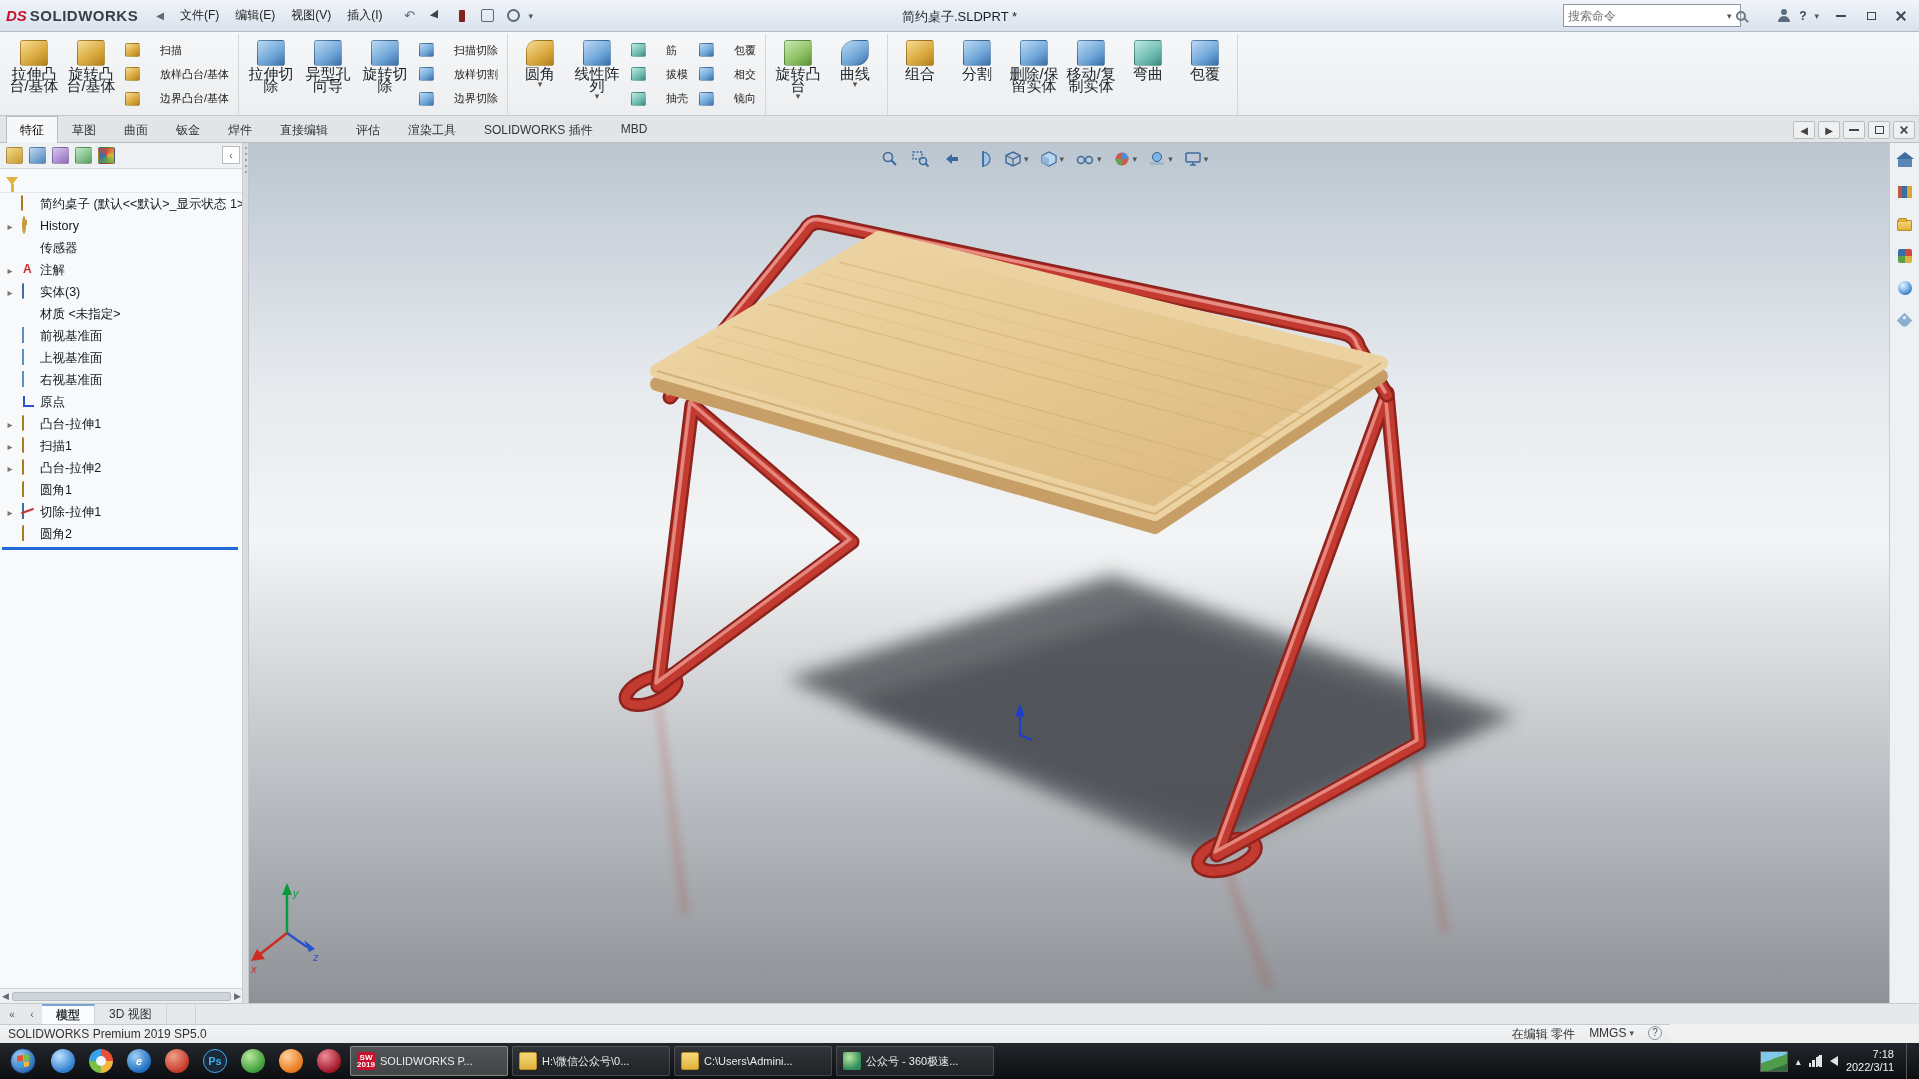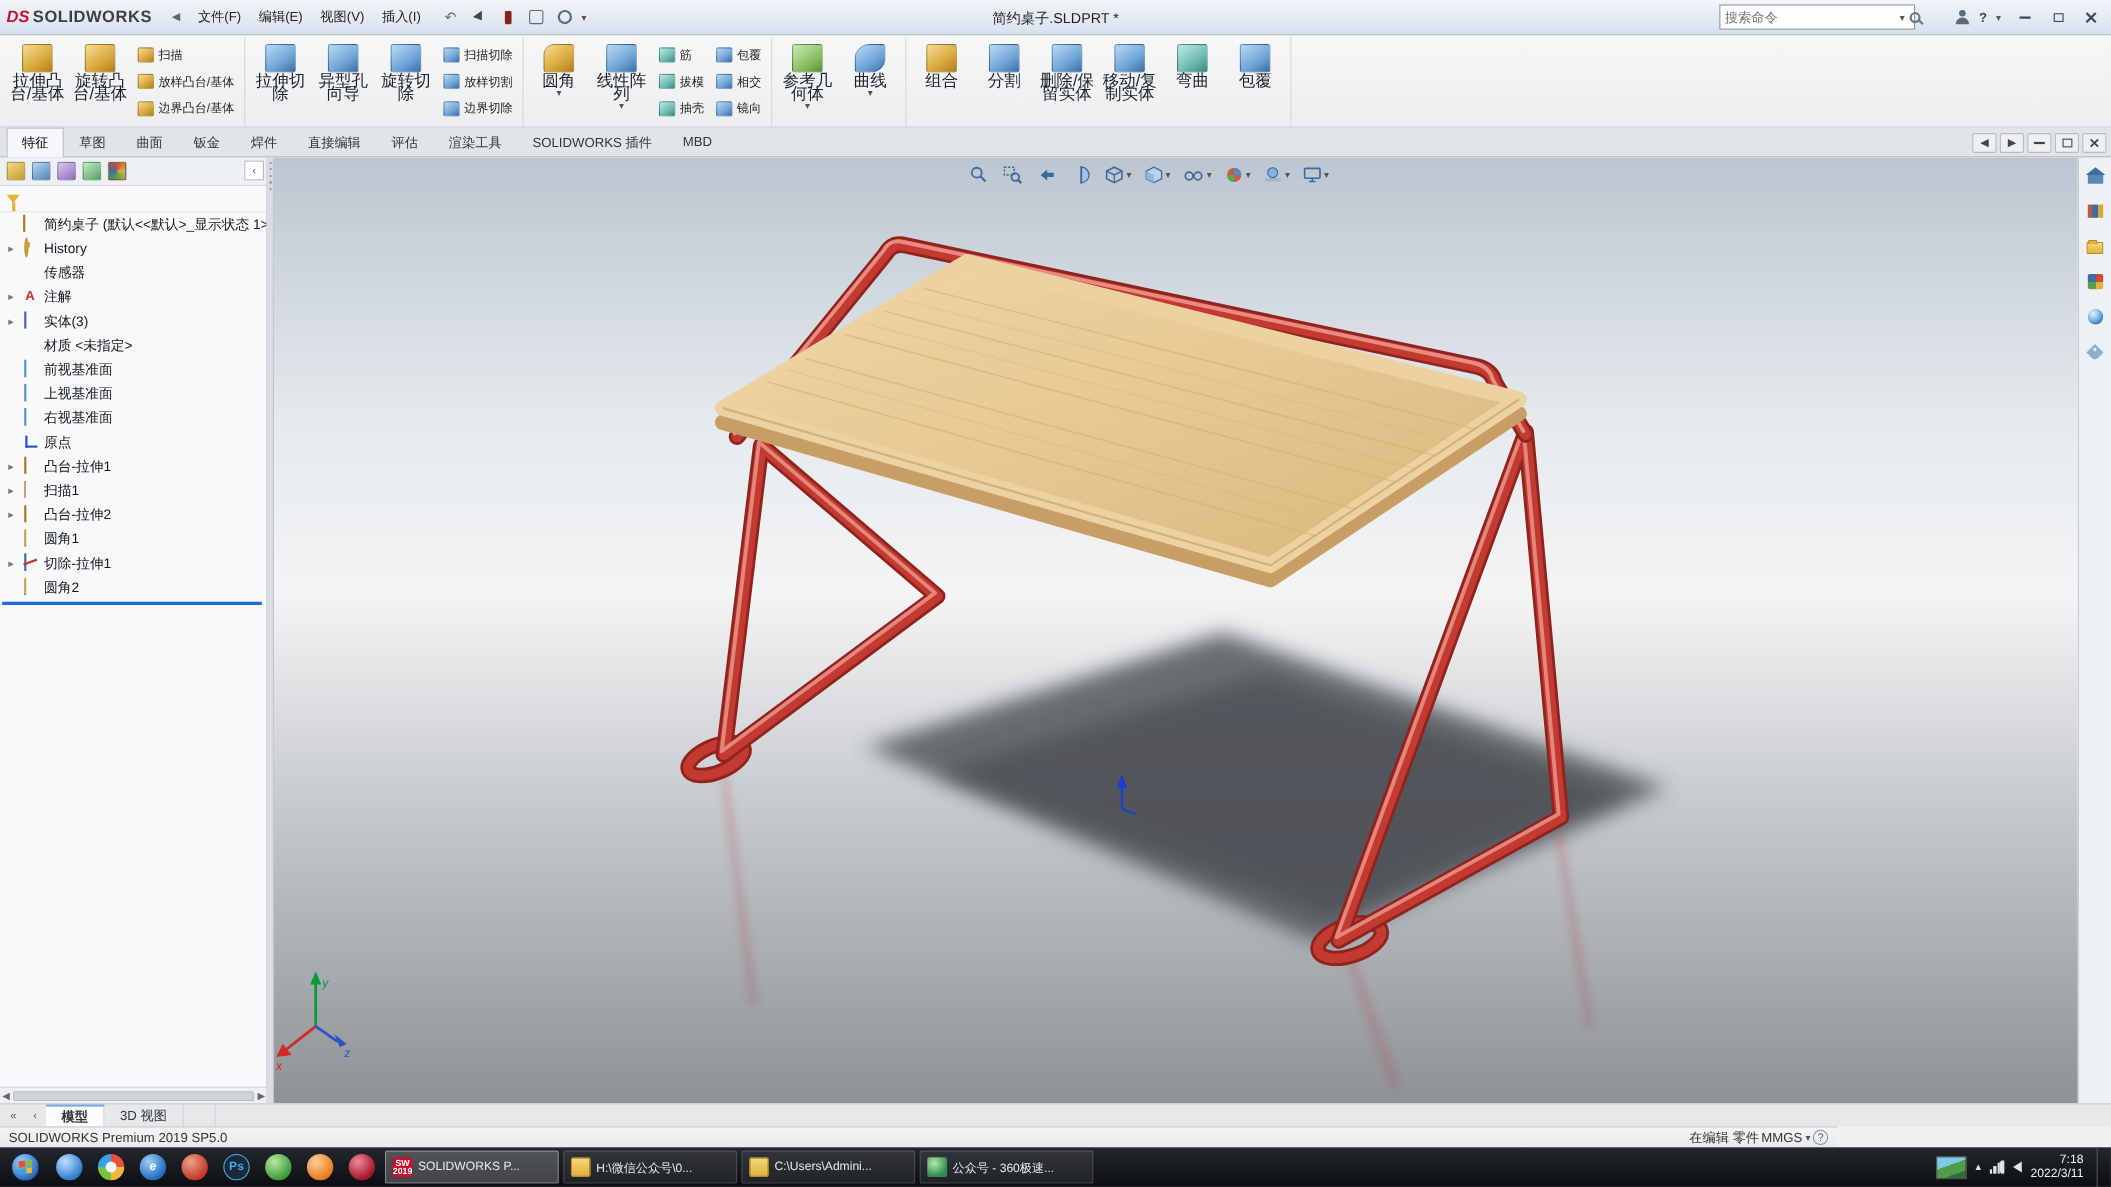--- a/index.html
+++ b/index.html
@@ -34,21 +34,21 @@
   .i-cls::before,.i-cls::after{content:"";position:absolute;left:5px;top:0;width:2px;height:12px;background:#3a4754}
   .i-cls::before{transform:rotate(45deg)}.i-cls::after{transform:rotate(-45deg)}
 
   
   .ribbon{position:absolute;left:0;top:32px;width:1919px;height:84px;background:linear-gradient(#f6f7f8,#eceef0);border-bottom:1px solid #c6cace;display:flex;align-items:stretch;padding:2px 2px 0 2px;z-index:40}
   .rgroup{display:flex;padding:2px 5px;border-right:1px solid #d4d7da;gap:3px}
   .rbtn-lg{width:54px;display:flex;flex-direction:column;align-items:center;padding-top:3px;border:1px solid transparent;border-radius:2px;text-align:center}
   .rlbl{font-size:15px;line-height:12px;color:#1d2126;word-break:break-all;margin-top:2px}
   .dd{font-size:9px;color:#555;line-height:8px}
   .smcol{display:flex;flex-direction:column;justify-content:space-around;padding:2px 0}
-  .rbtn-sm{display:flex;align-items:center;gap:4px;padding:1px 3px;border:1px solid transparent;border-radius:2px;font-size:11px;white-space:nowrap}
+  .rbtn-sm{display:flex;align-items:center;gap:20px;padding:1px 3px;border:1px solid transparent;border-radius:2px;font-size:11px;white-space:nowrap}
   .ic{width:28px;height:26px;border-radius:3px;border:1px solid rgba(0,0,0,.18);flex:none}
   .ic-s{width:15px;height:14px;border-radius:2px;border:1px solid rgba(0,0,0,.18);flex:none}
   .ic-gold{background:linear-gradient(145deg,#f7dd96,#d9a83c 60%,#b07f1e)}
   .ic-blue{background:linear-gradient(145deg,#bcd9f2,#6fa6d8 60%,#3b6ea8)}
   .ic-teal{background:linear-gradient(145deg,#bfe8e2,#6fbdb2 60%,#3b8a7e)}
   .ic-green{background:linear-gradient(145deg,#cbe8b8,#8cc063 60%,#5a9034)}
   .ic-ball{background:radial-gradient(circle at 35% 30%,#eaf4fd,#7db4e4 45%,#2f6db9 80%);border-radius:50%}
   .hl{background:#cfe4f7;border:1px solid #7fb2e0;border-radius:2px}
 
   
@@ -120,21 +120,21 @@
   .tagico::after{content:"";position:absolute;left:2px;top:2px;width:3px;height:3px;border-radius:50%;background:#eef1f4}
 
   
   .bottomtabs{position:absolute;left:0;top:1003px;width:1919px;height:21px;background:#e6e8ea;border-top:1px solid #c6cace;display:flex;align-items:stretch;padding-left:2px;z-index:40}
   .bt-nav{width:20px;display:flex;align-items:center;justify-content:center;color:#556;font-size:10px}
   .btab{padding:3px 14px;font-size:12px;color:#30363c;border-right:1px solid #cfd3d7;display:flex;align-items:center}
   .btab.active{background:#fbfcfd;font-weight:bold;border-top:2px solid #7aa7d8}
 
   
   .statusbar{position:absolute;left:0;top:1024px;width:1670px;height:19px;background:linear-gradient(#f3f4f5,#e8eaec);border-top:1px solid #c6cace;display:flex;align-items:center;padding:0 8px;font-size:12px;color:#333;z-index:40}
-  .sb-right{margin-left:auto;display:flex;align-items:center;gap:2px}
+  .sb-right{margin-left:auto;display:flex;align-items:flex-start;gap:14px}
   .sb-q{width:14px;height:14px;border-radius:50%;border:1px solid #8a949e;display:flex;align-items:center;justify-content:center;font-size:10px;color:#556}
 
   
   .taskbar{position:absolute;left:0;top:1043px;width:1919px;height:36px;background:linear-gradient(#23262b,#0c0e11);display:flex;align-items:center;padding-left:2px;z-index:60}
   .startbtn{width:42px;height:36px;display:flex;align-items:center;justify-content:center}
   .orb{width:26px;height:26px;border-radius:50%;background:radial-gradient(circle at 35% 30%,#9fd0f5,#2f6db9 70%,#1b4a86);display:flex;align-items:center;justify-content:center;border:1px solid #0e2c52}
   .winflag{width:12px;height:12px;display:grid;grid-template-columns:1fr 1fr;grid-template-rows:1fr 1fr;gap:1px;transform:skewY(-6deg)}
   .winflag span{background:#fff}
   .wf1{background:#e8503a!important}.wf2{background:#7ac043!important}.wf3{background:#3aa0e8!important}.wf4{background:#f0b73a!important}
   .appico{width:38px;height:36px;display:flex;align-items:center;justify-content:center}
@@ -313,21 +313,21 @@
       <div class="rbtn-sm">
           <span class="ic-s ic-blue"></span>
           <span>镜向</span>
         </div>
     </div>
   </div>
 
   <div class="rgroup">
     <div class="rbtn-lg">
       <span class="ic ic-green"></span>
-      <span class="rlbl">参考几何体</span>
+      <span class="rlbl">旋转凸台</span>
       <span class="dd">▾</span>
     </div>
     <div class="rbtn-lg">
       <span class="ic ic-blue" style="border-radius:50% 3px 50% 3px"></span>
       <span class="rlbl">曲线</span>
       <span class="dd">▾</span>
     </div>
   </div>
 
   <div class="rgroup">

